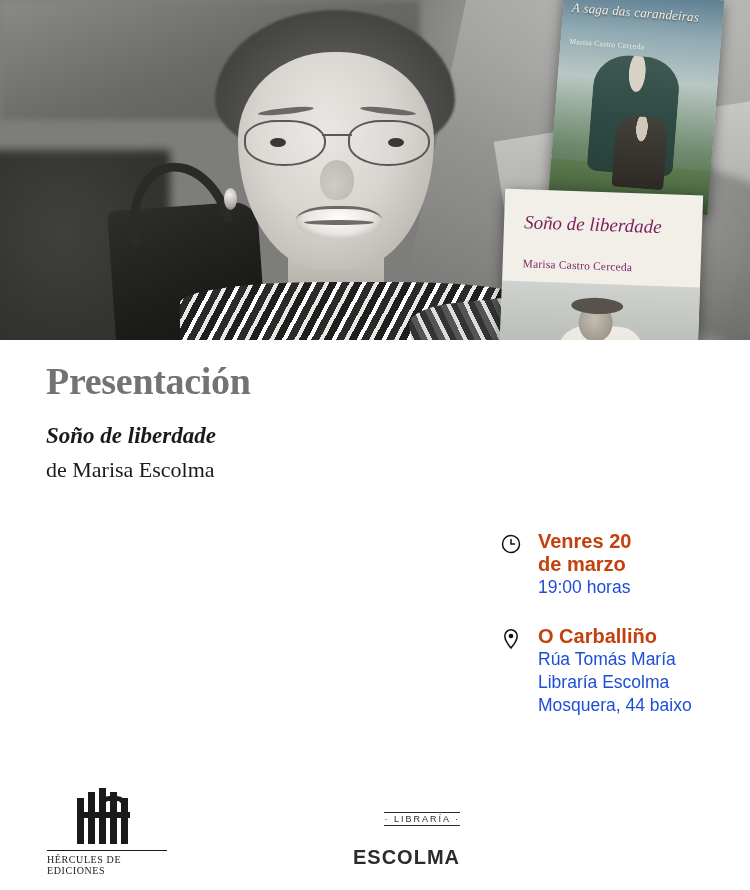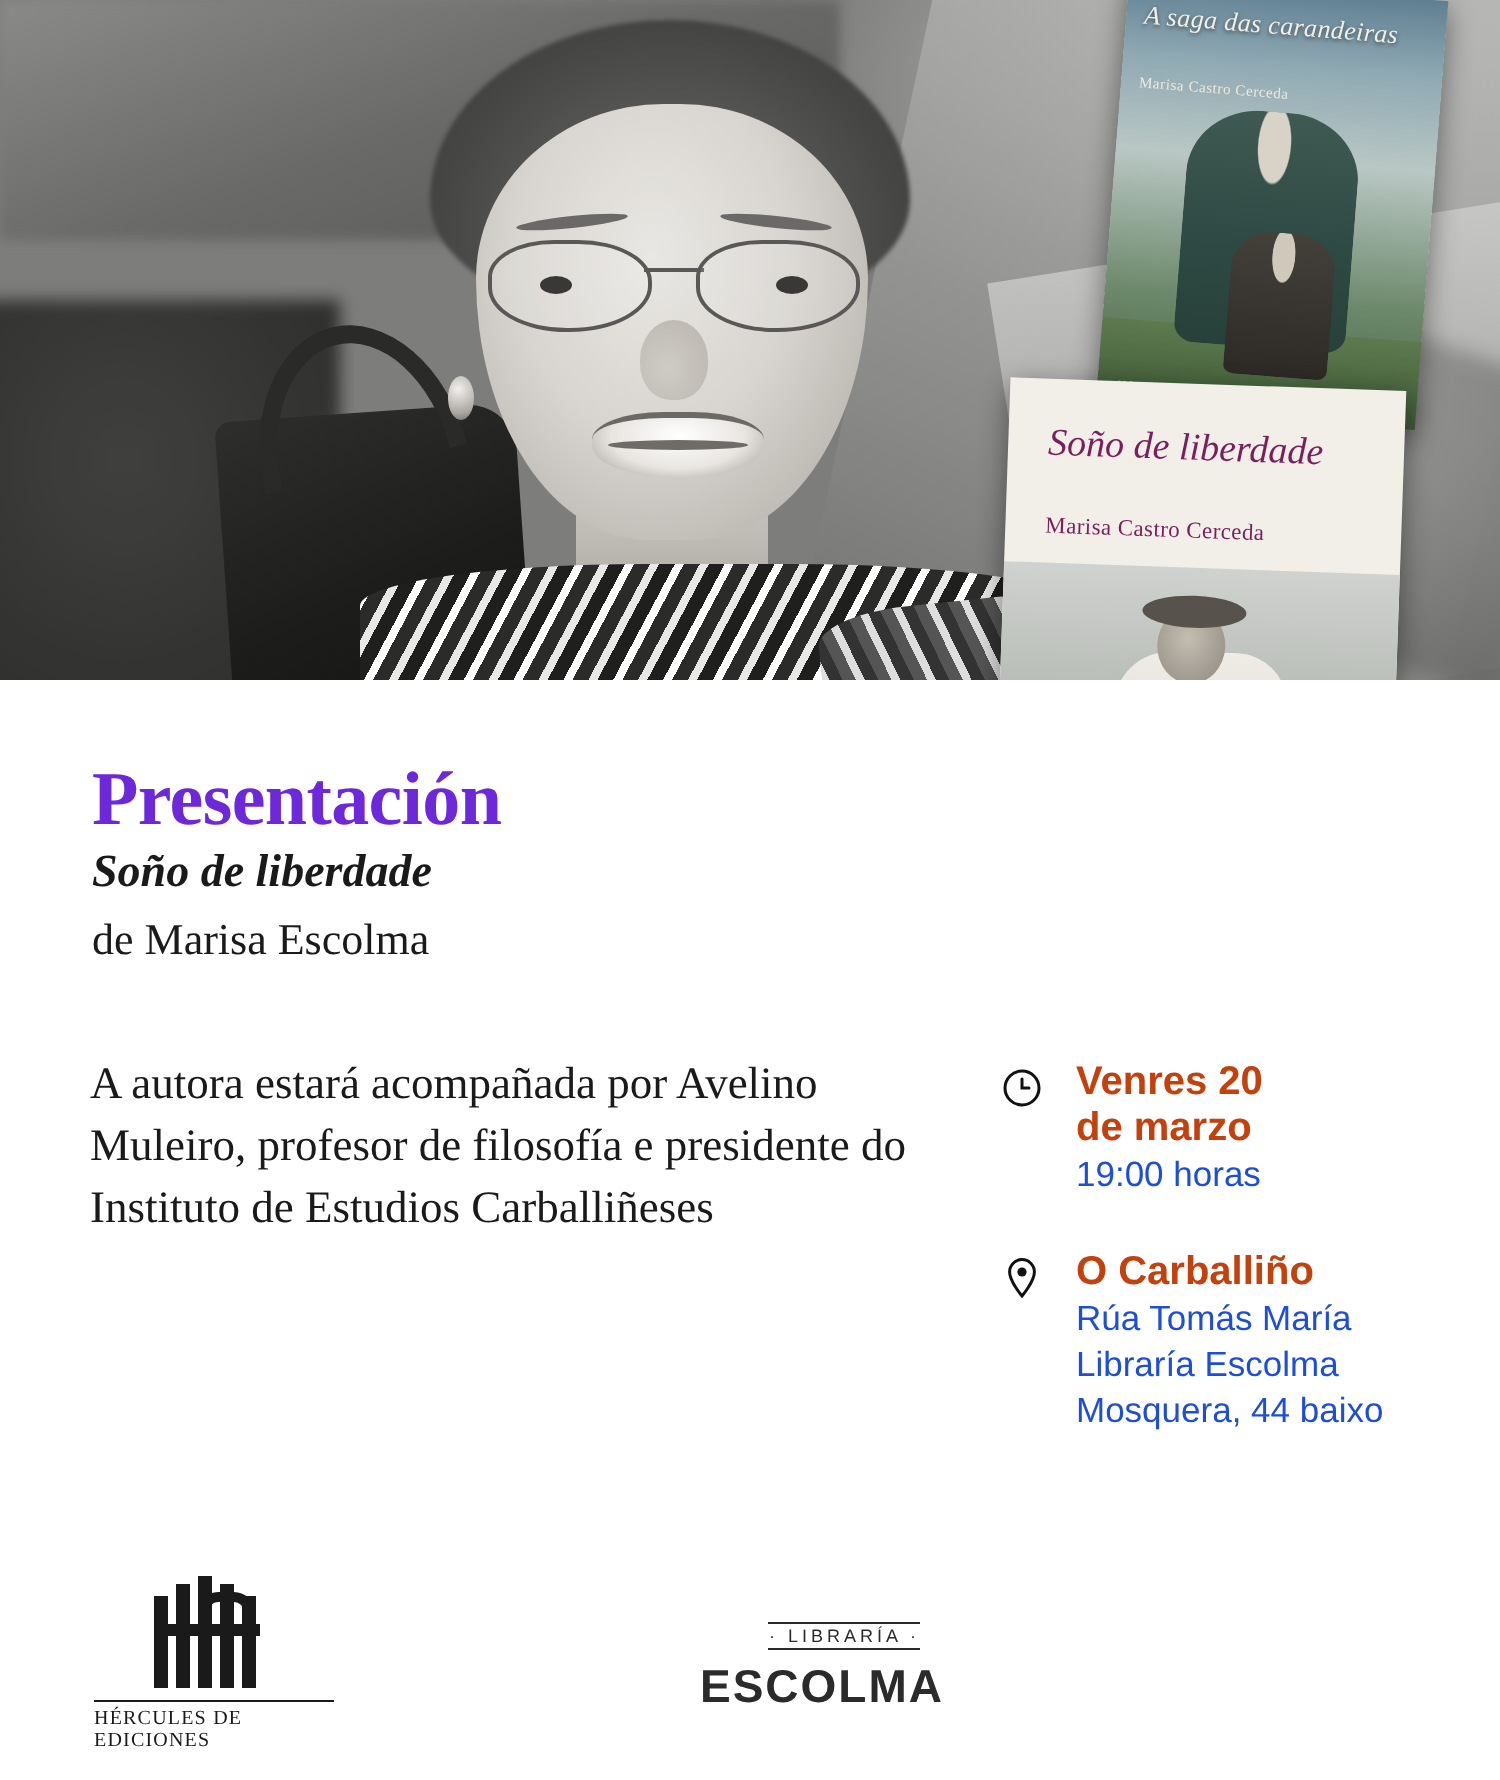--- a/index.html
+++ b/index.html
@@ -398,25 +398,25 @@
     position: absolute;
     left: 0;
     top: 340px;
     width: 750px;
     height: 550px;
     background: #ffffff;
   }
   .headline {
     position: absolute;
     left: 46px;
-    top: 38px;
+    top: 19px;
     font-family: "Liberation Serif", serif;
     font-weight: bold;
     font-size: 38px;
-    color: #6d28d9;
+    color: #737373;
     letter-spacing: -.3px;
   }
   .subtitle-italic {
     position: absolute;
     left: 46px;
     top: 83px;
     font-family: "Liberation Serif", serif;
     font-style: italic;
     font-weight: bold;
     font-size: 23px;
@@ -547,24 +547,24 @@
     letter-spacing: 2px;
     color: #2b2b2b;
     border-top: 1px solid #2b2b2b;
     border-bottom: 1px solid #2b2b2b;
     padding: 1px 0;
     display: inline-block;
   }
   .logo-escolma .main {
     font-family: "Liberation Sans", sans-serif;
     font-weight: bold;
-    font-size: 23px;
+    font-size: 20px;
     letter-spacing: 1px;
     color: #2b2b2b;
-    margin-top: 4px;
+    margin-top: 20px;
   }
 </style>
 </head>
 <body>
 
 <div class="poster">
 
   <div class="photo-area">
     <div class="bg-garden"></div>
     <div class="bg-hedge"></div>
@@ -616,21 +616,20 @@
         <div class="p-hat"></div>
 
       </div>
     </div>
   </div>
 
   <div class="content">
     <div class="headline">Presentación</div>
     <div class="subtitle-italic">Soño de liberdade</div>
     <div class="byline">de Marisa Escolma</div>
-    <div class="body-text">A autora estará acompañada por Avelino Muleiro, profesor de filosofía e presidente do Instituto de Estudios Carballiñeses</div>
 
     <div class="info">
 
       <div class="info-block">
         <span class="info-icon">
           <svg width="22" height="22" viewBox="0 0 22 22" aria-hidden="true">
             <circle cx="11" cy="11" r="8.5" fill="none" stroke="#111" stroke-width="1.5"></circle>
             <path d="M11 6.5 V11 H14.5" fill="none" stroke="#111" stroke-width="1.5" stroke-linecap="round"></path>
           </svg>
         </span>

